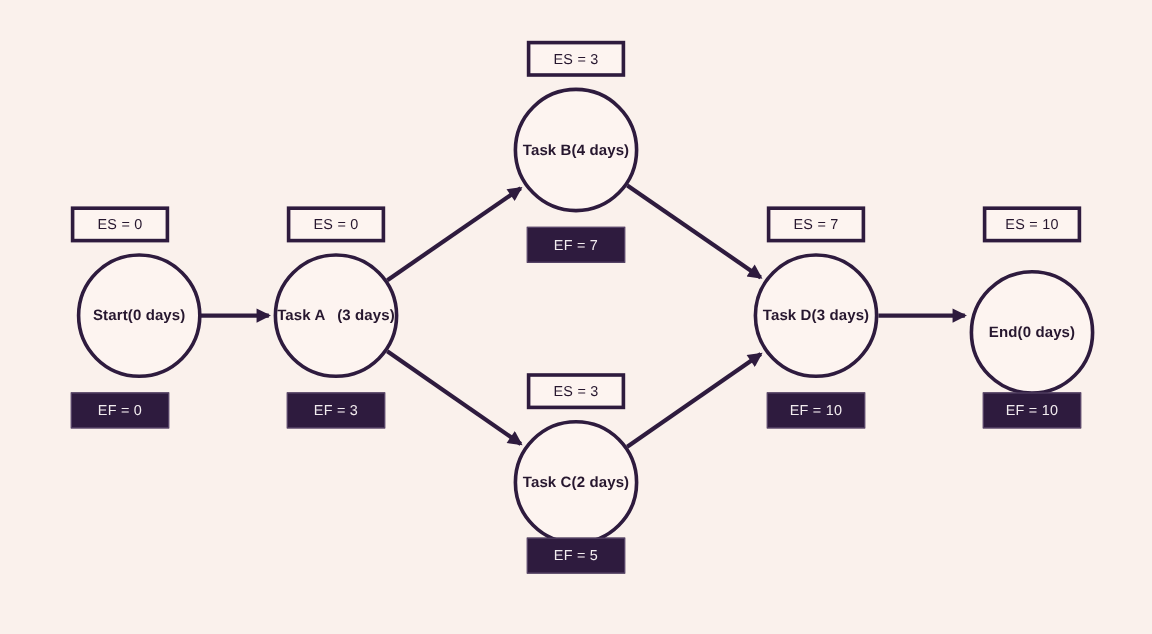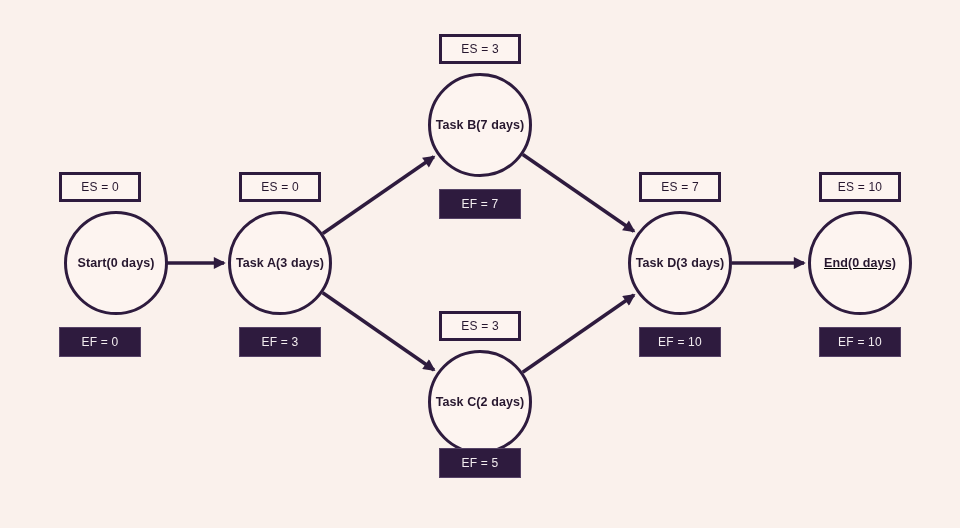--- a/index.html
+++ b/index.html
@@ -92,36 +92,36 @@
     </div>
     <div class="badge ef" style="left: 59px; top: 327px;">
       <span>EF = 0</span>
     </div>
   </div>
 
   <div class="node">
     <div class="badge es" style="left: 239px; top: 172px;">
       <span>ES = 0</span>
     </div>
-    <div class="node-circle" style="left: 228px; top: 211px; width: 104px; height: 104px;">
+    <div class="node-circle" style="left: 228px; top: 211px; width: 104px; height: 104px; justify-content: space-between;">
       <div class="node-label">Task A</div>
       <div class="node-duration">(3 days)</div>
     </div>
     <div class="badge ef" style="left: 239px; top: 327px;">
       <span>EF = 3</span>
     </div>
   </div>
 
   <div class="node">
     <div class="badge es" style="left: 439px; top: 34px;">
       <span>ES = 3</span>
     </div>
     <div class="node-circle" style="left: 428px; top: 73px; width: 104px; height: 104px;">
       <div class="node-label">Task B</div>
-      <div class="node-duration">(7 days)</div>
+      <div class="node-duration">(4 days)</div>
     </div>
     <div class="badge ef" style="left: 439px; top: 189px;">
       <span>EF = 7</span>
     </div>
   </div>
 
   <div class="node">
     <div class="badge es" style="left: 439px; top: 311px;">
       <span>ES = 3</span>
     </div>
@@ -144,21 +144,21 @@
     </div>
     <div class="badge ef" style="left: 639px; top: 327px;">
       <span>EF = 10</span>
     </div>
   </div>
 
   <div class="node">
     <div class="badge es" style="left: 819px; top: 172px;">
       <span>ES = 10</span>
     </div>
-    <div class="node-circle" style="left: 808px; top: 211px; width: 104px; height: 104px; text-decoration: underline;">
+    <div class="node-circle" style="left: 808px; top: 225px; width: 104px; height: 104px;">
       <div class="node-label">End</div>
       <div class="node-duration">(0 days)</div>
     </div>
     <div class="badge ef" style="left: 819px; top: 327px;">
       <span>EF = 10</span>
     </div>
   </div>
 </div>
 </div>
 

